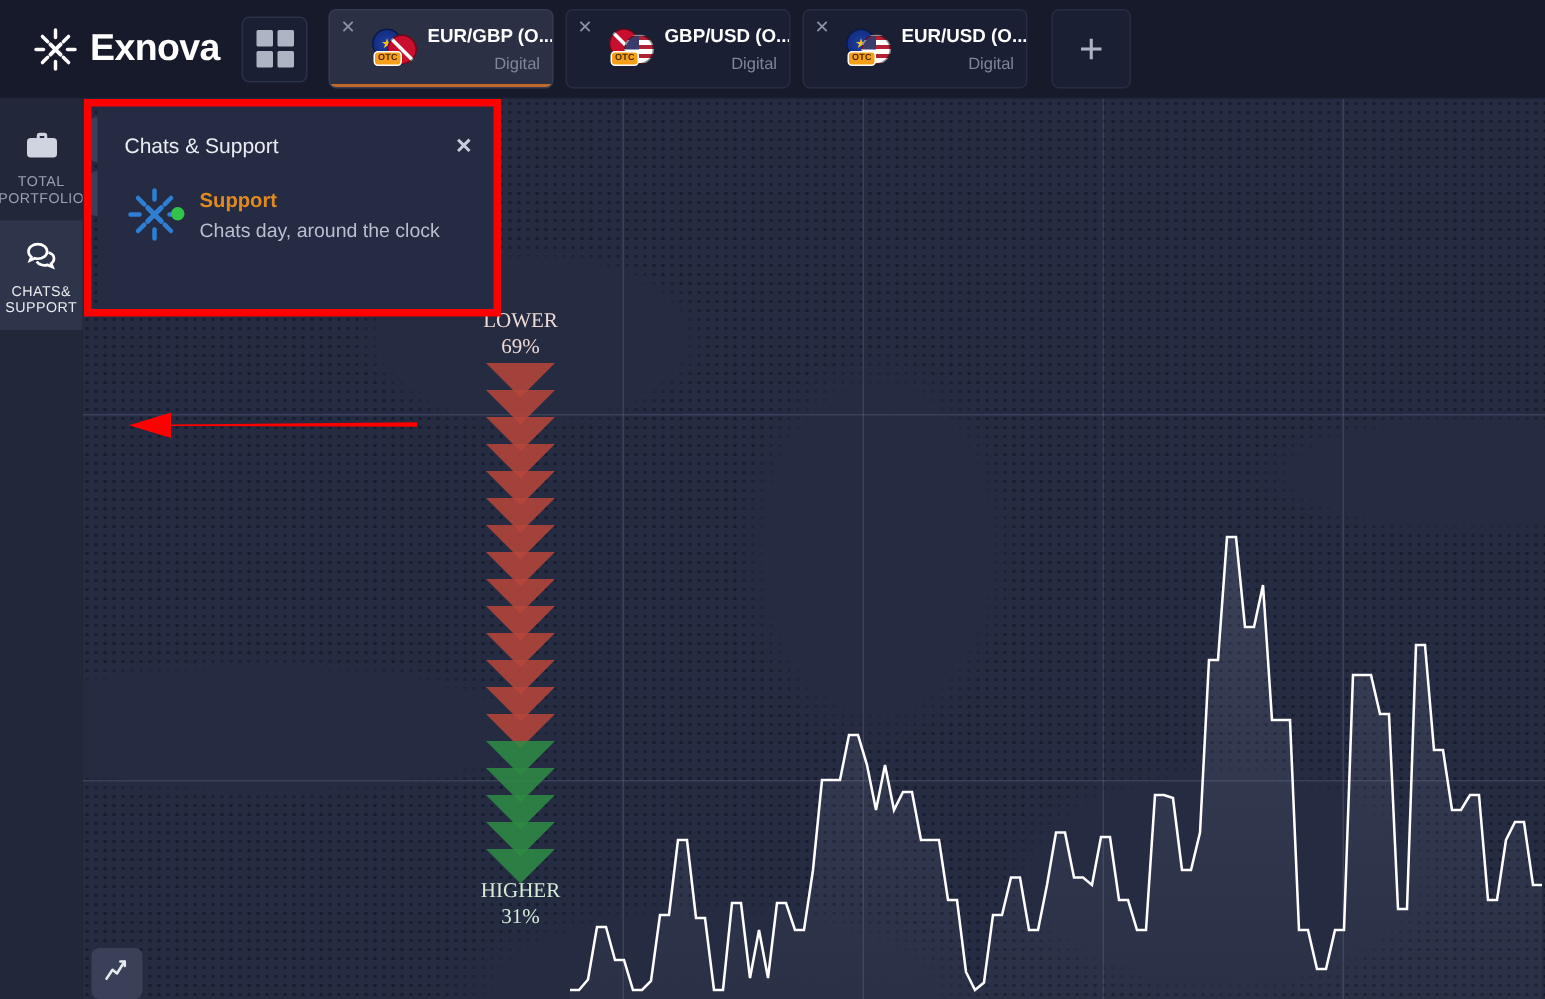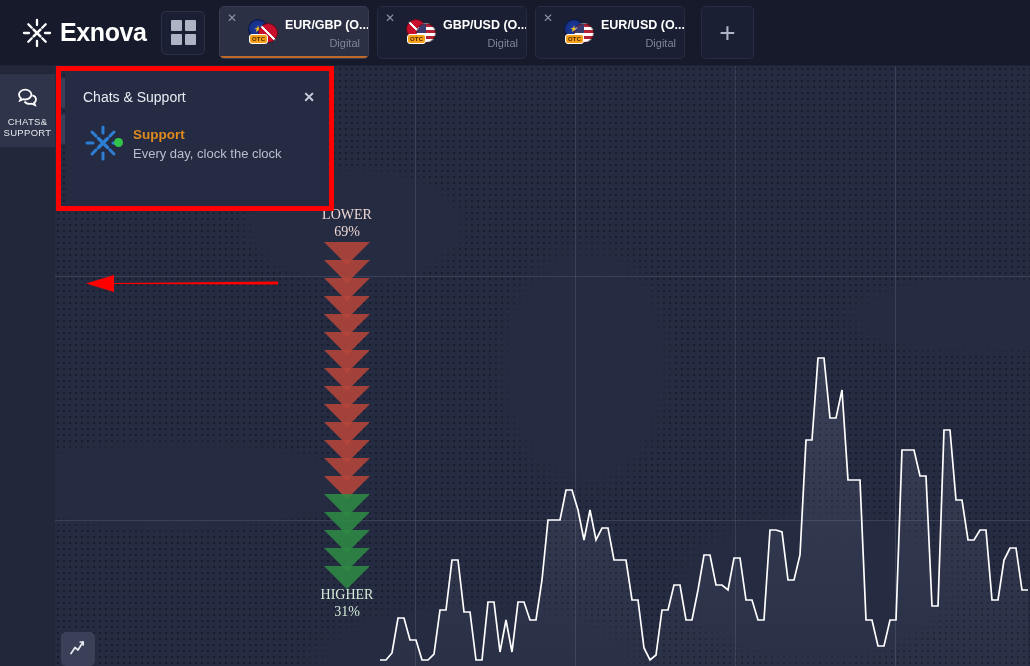--- a/index.html
+++ b/index.html
@@ -253,20 +253,31 @@
       </div>
 
       <div class="add-tab">
         <span>+</span>
       </div>
     </div>
   </div>
 
   <div class="sidebar">
 
+    <div class="nav-item">
+      <span class="nav-ico">
+        <svg width="24" height="24" viewBox="0 0 24 24" fill="#cfd4e0">
+          <rect x="2" y="7" width="20" height="13" rx="2.5"></rect>
+          <path d="M8.5 7V5.5a2 2 0 012-2h3a2 2 0 012 2V7h-2V5.7h-3V7z"></path>
+        </svg>
+      </span>
+      <span class="nav-lbl">
+        <span>TOTAL</span><br><span>PORTFOLIO</span>
+      </span>
+    </div>
 
 
     <div class="nav-item active">
       <span class="nav-ico">
         <svg width="25" height="25" viewBox="0 0 25 25" fill="none" stroke="#ffffff" stroke-width="1.8">
           <path d="M4 9.6c0-2.7 2.8-4.9 6.2-4.9s6.2 2.2 6.2 4.9-2.8 4.9-6.2 4.9c-.7 0-1.4-.1-2-.3L5 15.6l.9-2.3C4.7 12.4 4 11.1 4 9.6z"></path>
           <path d="M17.3 10.3c2.2.6 3.7 2.2 3.7 4.1 0 1.3-.7 2.5-1.9 3.3l.9 2.3-3.2-1.4c-.6.2-1.3.3-2 .3-2.3 0-4.3-1-5.3-2.5"></path>
         </svg>
       </span>
       <span class="nav-lbl">
@@ -408,21 +419,21 @@
             <line x1="26.8" y1="26.8" x2="31" y2="31"></line>
             <line x1="31" y1="9" x2="26.8" y2="13.2"></line>
             <line x1="13.2" y1="26.8" x2="9" y2="31"></line>
           </g>
           <path d="M15.5 15.5 L24.5 24.5 M24.5 15.5 L15.5 24.5" stroke="#2e7fd4" stroke-width="3.4" stroke-linecap="round"></path>
         </svg>
       </span>
       <span class="sup-dot"></span>
       <span>
         <span class="sup-title">Support</span>
-        <div class="sup-sub">Every day, clock the clock</div>
+        <div class="sup-sub">Chats day, around the clock</div>
       </span>
     </div>
   </div>
   <div class="popup-outline"></div>
 
   <div class="arrow-anno">
     <svg width="200" height="42" viewBox="0 0 200 42">
       <path d="M198 19.5 L34 21 L34 13 L6 21.5 L34 30 L34 22 L198 22.5 Z" fill="#ff0000"></path>
     </svg>
   </div>

